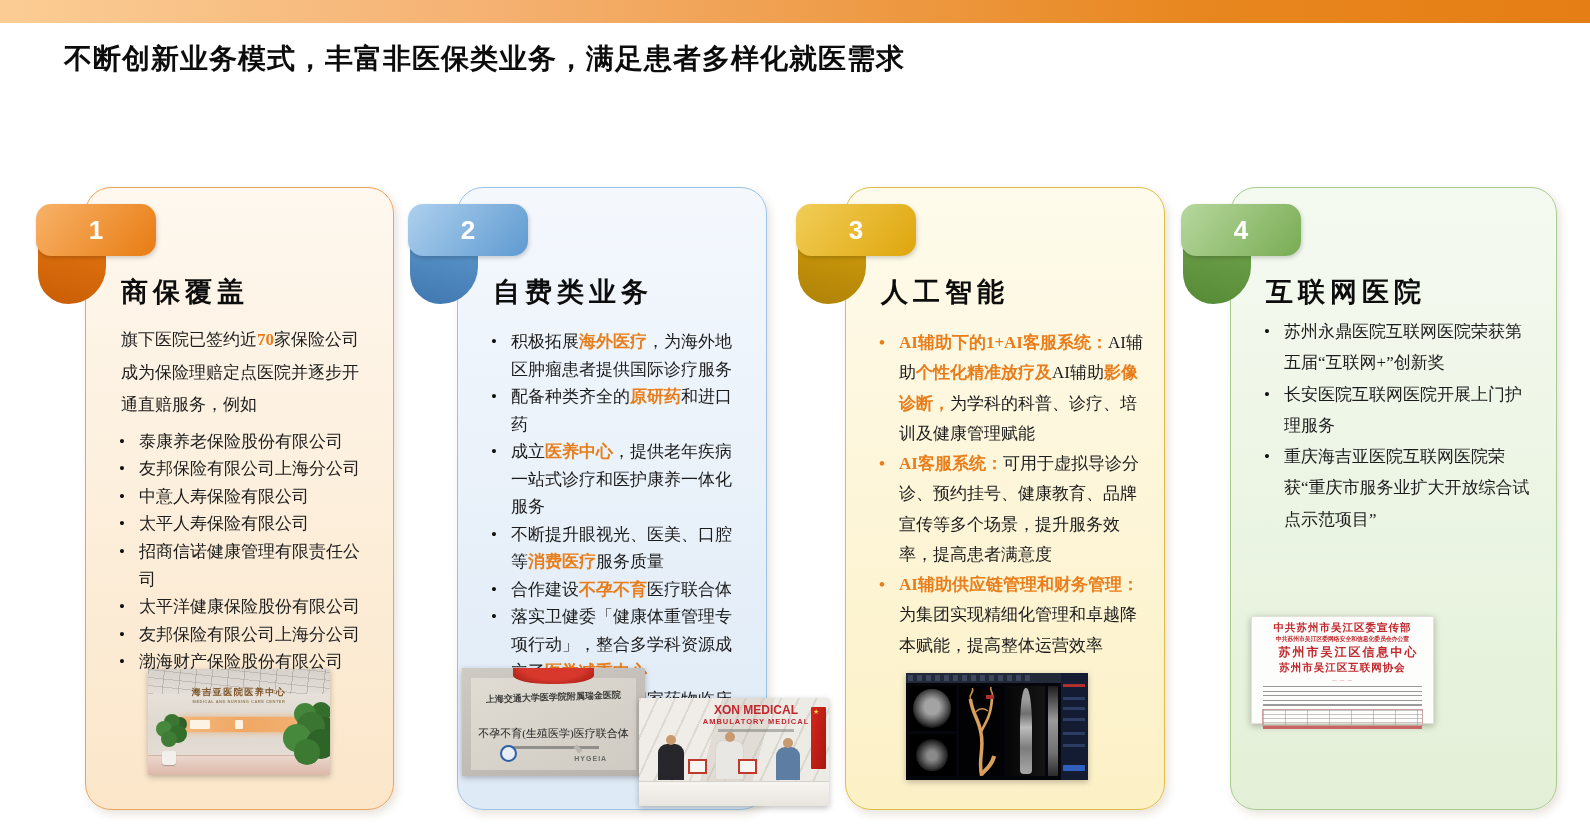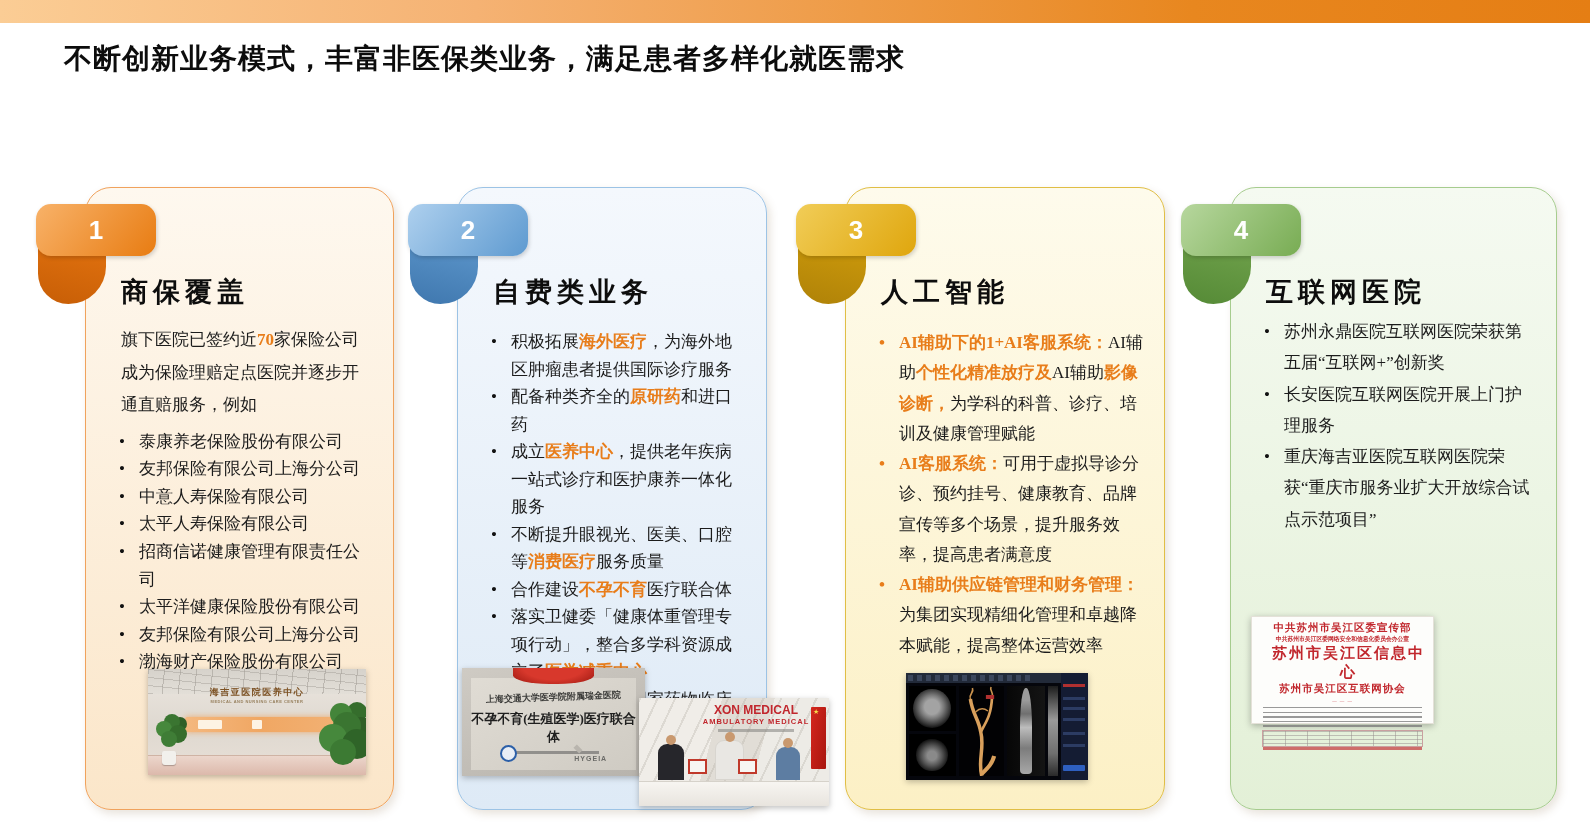--- a/index.html
+++ b/index.html
@@ -43,21 +43,21 @@
   .hl{color:#E87D1A;font-weight:bold;}
   .lh19{line-height:1.92;}
   .lh16{line-height:1.62;}
   .lh175{line-height:1.78;}
   .lh18{line-height:1.84;}
 
   
   .photo{position:absolute;overflow:hidden;box-shadow:0 2px 6px rgba(0,0,0,.25);}
 
   
-  .photo-lobby{left:62px;top:481px;width:218px;height:106px;background:linear-gradient(#ece7e0,#ded8d0 55%,#e9e0d7);}
+  .photo-lobby{left:62px;top:481px;width:182px;height:106px;background:linear-gradient(#ece7e0,#ded8d0 55%,#e9e0d7);}
   .lobby-ceiling{position:absolute;top:0;left:0;right:0;height:24%;
      background:linear-gradient(#d6d2cb,#e3dfd8),
      repeating-linear-gradient(90deg,rgba(255,255,255,.0) 0 0);}
   .lobby-ceiling:after{content:"";position:absolute;inset:0;
      background:repeating-linear-gradient(96deg,rgba(160,155,148,.55) 0 1px,transparent 1px 16px),
                 repeating-linear-gradient(6deg,rgba(160,155,148,.45) 0 1px,transparent 1px 8px);}
   .lobby-sign{position:absolute;top:16%;left:0;width:100%;text-align:center;color:#7d5224;
      font-weight:bold;font-size:9px;letter-spacing:1.5px;}
   .lobby-sign-en{font-size:4px;color:#97805e;letter-spacing:.5px;font-family:"Liberation Sans",sans-serif;}
   .lobby-glow{position:absolute;top:45%;left:17%;width:77%;height:14%;border-radius:2px;
@@ -74,21 +74,21 @@
   .plant-r{right:-4px;bottom:4px;width:60px;height:78px;}
   .plant-r .leafball{position:absolute;bottom:6px;left:20px;width:26px;height:26px;background:#3c7a33;
      box-shadow:14px -8px 0 2px #2f6428,-10px -14px 0 1px #46883c,4px -26px 0 1px #3a7531,18px -22px 0 0 #305f27,-2px -38px 0 -2px #44853a,14px -40px 0 -3px #356d2c,2px -12px 0 3px #3c7a33;}
 
   
   .photo-plaque{left:4px;top:480px;width:183px;height:108px;background:linear-gradient(160deg,#cfcbc4,#b7b3ac);}
   .plq-panel{position:absolute;inset:9% 5% 6% 5%;background:linear-gradient(150deg,#e0dcd4,#cfcbc3);}
   .plq-ribbon{position:absolute;top:-3px;left:28%;width:44%;height:18%;
      background:radial-gradient(ellipse at 50% 0,#d8382c 0 55%,#a81f16 90%);border-radius:0 0 45% 45%;}
   .plq-l1{margin-top:13px;text-align:center;font-size:9px;font-weight:bold;color:#3c3c3a;letter-spacing:0;transform:rotate(-2deg);}
-  .plq-l2{margin-top:6px;text-align:center;font-size:13px;font-weight:bold;color:#1f1f1f;}
+  .plq-l2{margin-top:22px;text-align:center;font-size:11px;font-weight:normal;color:#1f1f1f;}
   .plq-bar{margin:5px auto 0;width:55%;height:3px;background:rgba(90,90,90,.55);}
   .plq-logos{position:absolute;bottom:8%;left:0;width:100%;display:flex;justify-content:space-around;align-items:center;}
   .plq-logo-ring{width:13px;height:13px;border-radius:50%;border:2.5px solid #2b5fa8;background:#e8eef6;}
   .plq-logo-hygeia{font-family:"Liberation Sans",sans-serif;font-size:7px;letter-spacing:1px;color:#6b6b68;font-weight:bold;}
   .plq-diamond{width:8px;height:8px;background:#b9b5ae;transform:rotate(45deg) scaleY(.6);margin-bottom:2px;}
 
   
   .photo-ceremony{left:181px;top:510px;width:146px;height:108px;
      background:linear-gradient(105deg,#f0ede8 0 38%,#e1ddd6 38% 62%,#edebe6 62%);z-index:4;padding-left:44px;}
   .photo-ceremony:before{content:"";position:absolute;inset:0;
@@ -132,21 +132,21 @@
   .img-side .red{background:#b03030;}
   .img-side .btn{height:6px;background:#2e5fbf;border-radius:1px;}
 
   
   .doc{position:absolute;background:#fdfdfb;border:1px solid #e4e1d8;box-shadow:0 2px 7px rgba(0,0,0,.28);}
   .doc1{left:20px;top:428px;width:181px;height:106px;}
   .doc2{left:85px;top:506px;width:232px;height:108px;z-index:5;}
   .doc-red{color:#c1272d;font-weight:bold;text-align:center;font-family:"Liberation Serif",serif;}
   .d1-l1{margin-top:4px;font-size:10.5px;letter-spacing:1px;}
   .d1-l2{font-size:6.3px;transform:scaleX(.92);letter-spacing:0;}
-  .d1-l3{font-size:15px;letter-spacing:2px;padding-left:12px;}
+  .d1-l3{font-size:12px;letter-spacing:2px;padding-left:12px;}
   .d1-l4{font-size:10.5px;letter-spacing:1px;}
   .doc-smallred{margin-top:2px;text-align:center;color:#c1272d;font-size:4.5px;letter-spacing:1px;}
   .doc-bars{margin:4px auto 0;width:88%;background:repeating-linear-gradient(rgba(120,120,120,.75) 0 1.3px,transparent 1.3px 4.6px);}
   .d1-bars{height:20px;}
   .doc-table{margin:3px auto 0;width:88%;height:15px;border:1px solid #caa0a0;
      background:repeating-linear-gradient(90deg,rgba(150,140,140,.5) 0 1px,transparent 1px 22px),
                 repeating-linear-gradient(rgba(150,140,140,.5) 0 1px,transparent 1px 4px);}
   .d1-redrow{margin:0 auto;width:88%;height:3px;background:rgba(193,39,45,.65);}
   .d2-title{margin-top:7px;font-size:13px;letter-spacing:5px;}
   .d2-sub1{margin-top:4px;font-size:6.5px;letter-spacing:.5px;}

